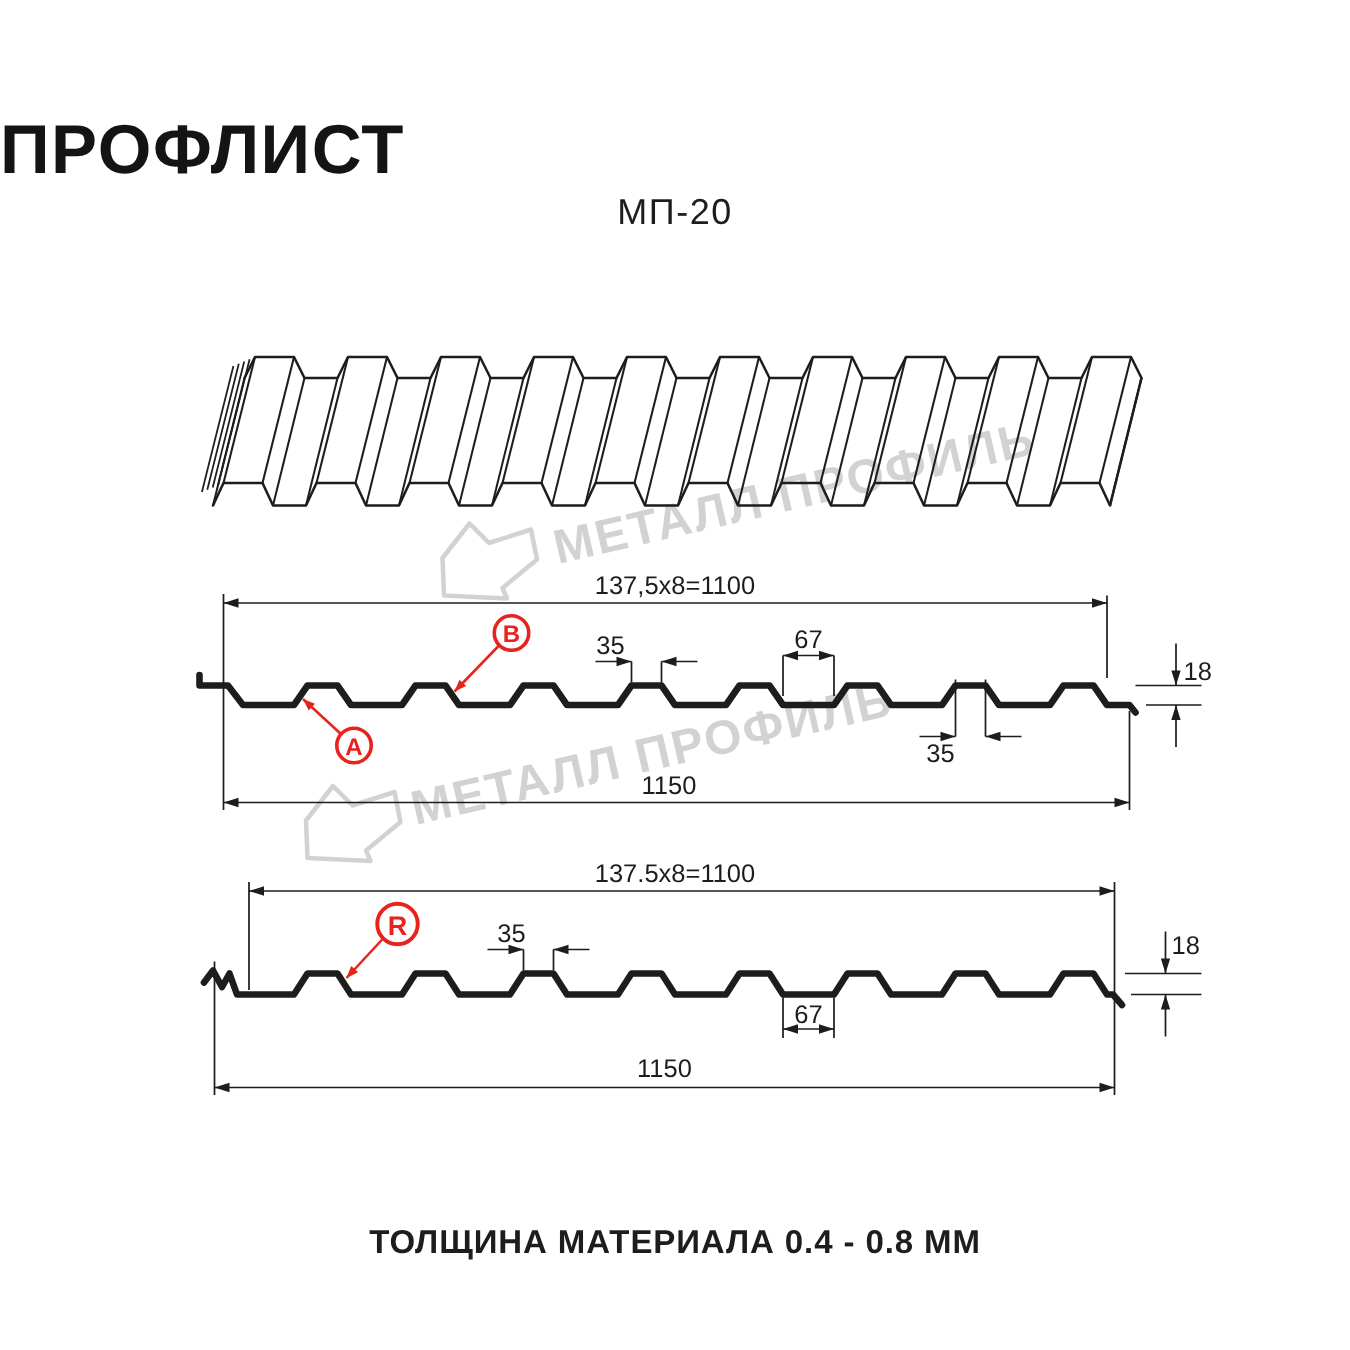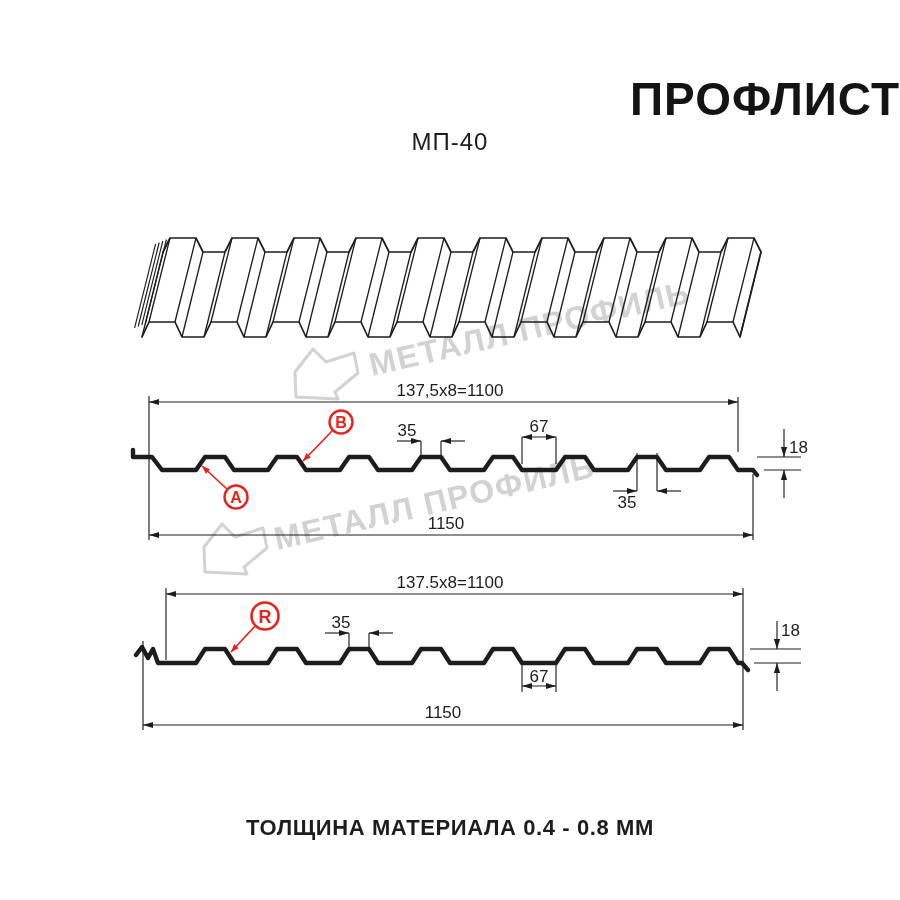--- a/index.html
+++ b/index.html
@@ -1,33 +1,33 @@
 <!DOCTYPE html>
 <html><head>
 <meta charset="utf-8">
 <style>
   html,body{margin:0;padding:0;background:#ffffff;}
   body{width:900px;height:900px;position:relative;font-family:"Liberation Sans",sans-serif;overflow:hidden;}
-  .page-title{position:absolute;top:72px;left:0;width:900px;text-align:right;
+  .page-title{position:absolute;top:72px;left:0;width:900px;text-align:left;
     font-size:46px;font-weight:800;letter-spacing:1px;color:#141414;}
   .page-subtitle{position:absolute;top:128px;left:0;width:900px;text-align:center;
     font-size:24px;font-weight:500;letter-spacing:1px;color:#1d1d1b;}
   .page-footer{position:absolute;top:795px;left:0;width:900px;text-align:center;
     font-size:22px;font-weight:600;letter-spacing:0.6px;color:#1d1d1b;margin-top:20px;}
   svg{position:absolute;left:0;top:0;}
   .dim-label{font-size:17px;fill:#1d1d1b;}
   .callout-label{font-weight:bold;fill:#e8231e;}
   .wm-text{font-size:32px;font-weight:bold;letter-spacing:1.5px;fill:#d2d2d2;}
   .wm-logo{fill:none;stroke:#d2d2d2;stroke-width:3;stroke-linejoin:round;}
 </style>
 </head>
 <body>
 
 <div class="page-title">ПРОФЛИСТ</div>
-<div class="page-subtitle">МП-40</div>
+<div class="page-subtitle">МП-20</div>
 
 <svg id="draw" width="900" height="900" viewBox="0 0 900 900">
 
   <g>
     <path class="wm-logo" transform="translate(292,345)" d="M4,52 L3,27 L21,4 L34,17 L62,8 L66,28 L43,47 L46,54 Z"></path>
     <text class="wm-text" x="372" y="376" transform="rotate(-13 372 376)">МЕТАЛЛ ПРОФИЛЬ</text>
   </g>
   <g>
     <path class="wm-logo" transform="translate(201,520)" d="M4,52 L3,27 L21,4 L34,17 L62,8 L66,28 L43,47 L46,54 Z"></path>
     <text class="wm-text" x="277" y="550" transform="rotate(-13 277 550)">МЕТАЛЛ ПРОФИЛЬ</text>

